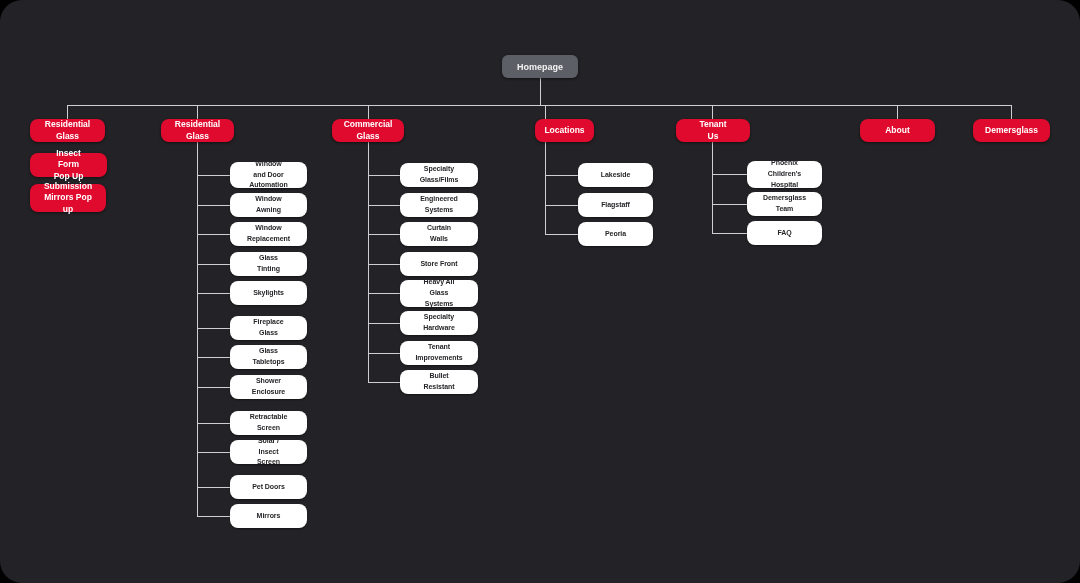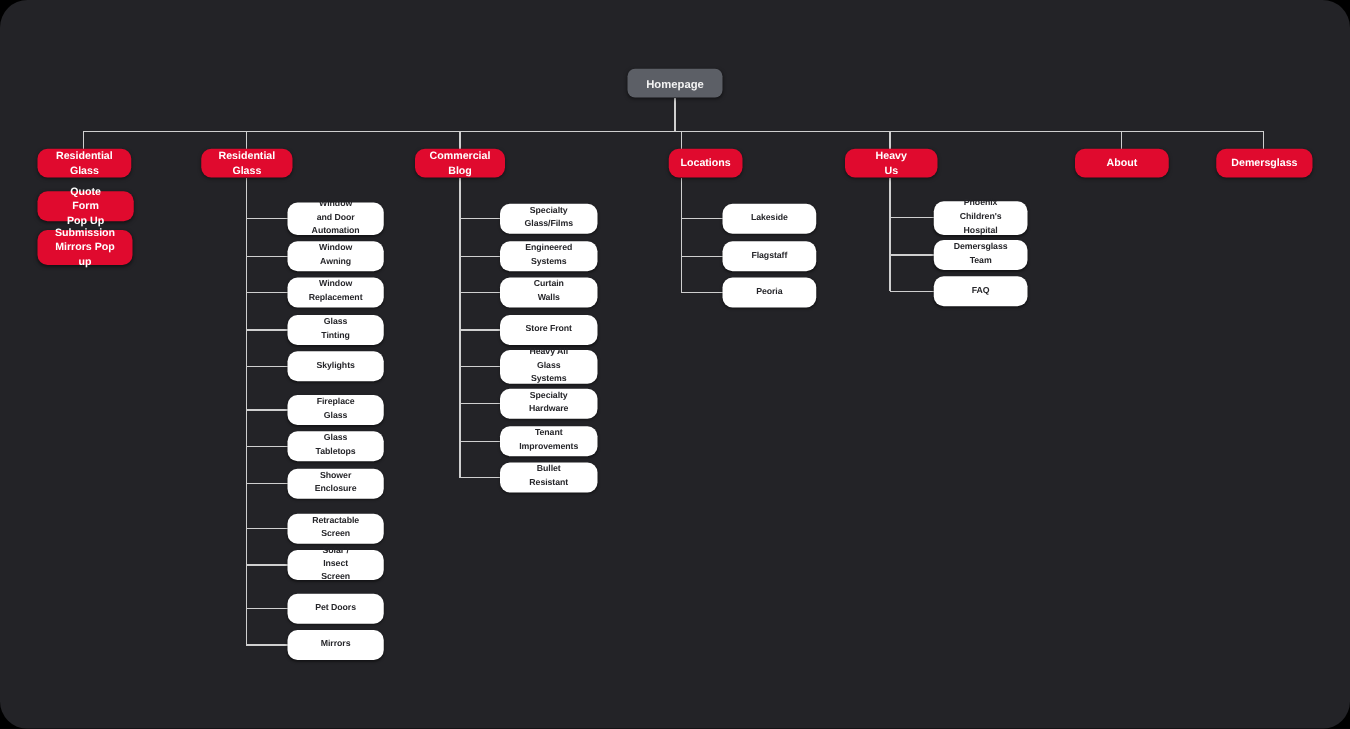--- a/index.html
+++ b/index.html
@@ -56,27 +56,27 @@
       M545 142 V234
       M545 175 H578 M545 205 H578 M545 234 H578
       M712 142 V233
       M712 174 H747 M712 204 H747 M712 233 H747"></path>
   </svg>
 
   <div class="node homepage" style="left:502px;top:55px;width:76px;height:23px">Homepage</div>
 
   <div class="node red" style="left:30px;top:119px;width:75px;height:23px">Residential Glass</div>
   <div class="node red" style="left:161px;top:119px;width:73px;height:23px">Residential Glass</div>
-  <div class="node red" style="left:332px;top:119px;width:72px;height:23px">Commercial Blog</div>
+  <div class="node red" style="left:332px;top:119px;width:72px;height:23px">Commercial Glass</div>
   <div class="node red" style="left:535px;top:119px;width:59px;height:23px">Locations</div>
-  <div class="node red" style="left:676px;top:119px;width:74px;height:23px">Heavy Us</div>
+  <div class="node red" style="left:676px;top:119px;width:74px;height:23px">Tenant Us</div>
   <div class="node red" style="left:860px;top:119px;width:75px;height:23px">About</div>
   <div class="node red" style="left:973px;top:119px;width:77px;height:23px">Demersglass</div>
 
-  <div class="node red" style="left:30px;top:153px;width:77px;height:24px">Quote Form Pop Up</div>
+  <div class="node red" style="left:30px;top:153px;width:77px;height:24px">Insect Form Pop Up</div>
   <div class="node red" style="left:30px;top:184px;width:76px;height:28px">Submission Mirrors Pop up</div>
 
   <div class="node white" style="left:230px;top:162px;width:77px;height:26px">Window and Door Automation</div>
   <div class="node white" style="left:230px;top:193px;width:77px;height:24px">Window Awning</div>
   <div class="node white" style="left:230px;top:222px;width:77px;height:24px">Window Replacement</div>
   <div class="node white" style="left:230px;top:252px;width:77px;height:24px">Glass Tinting</div>
   <div class="node white" style="left:230px;top:281px;width:77px;height:24px">Skylights</div>
   <div class="node white" style="left:230px;top:316px;width:77px;height:24px">Fireplace Glass</div>
   <div class="node white" style="left:230px;top:345px;width:77px;height:24px">Glass Tabletops</div>
   <div class="node white" style="left:230px;top:375px;width:77px;height:24px">Shower Enclosure</div>

